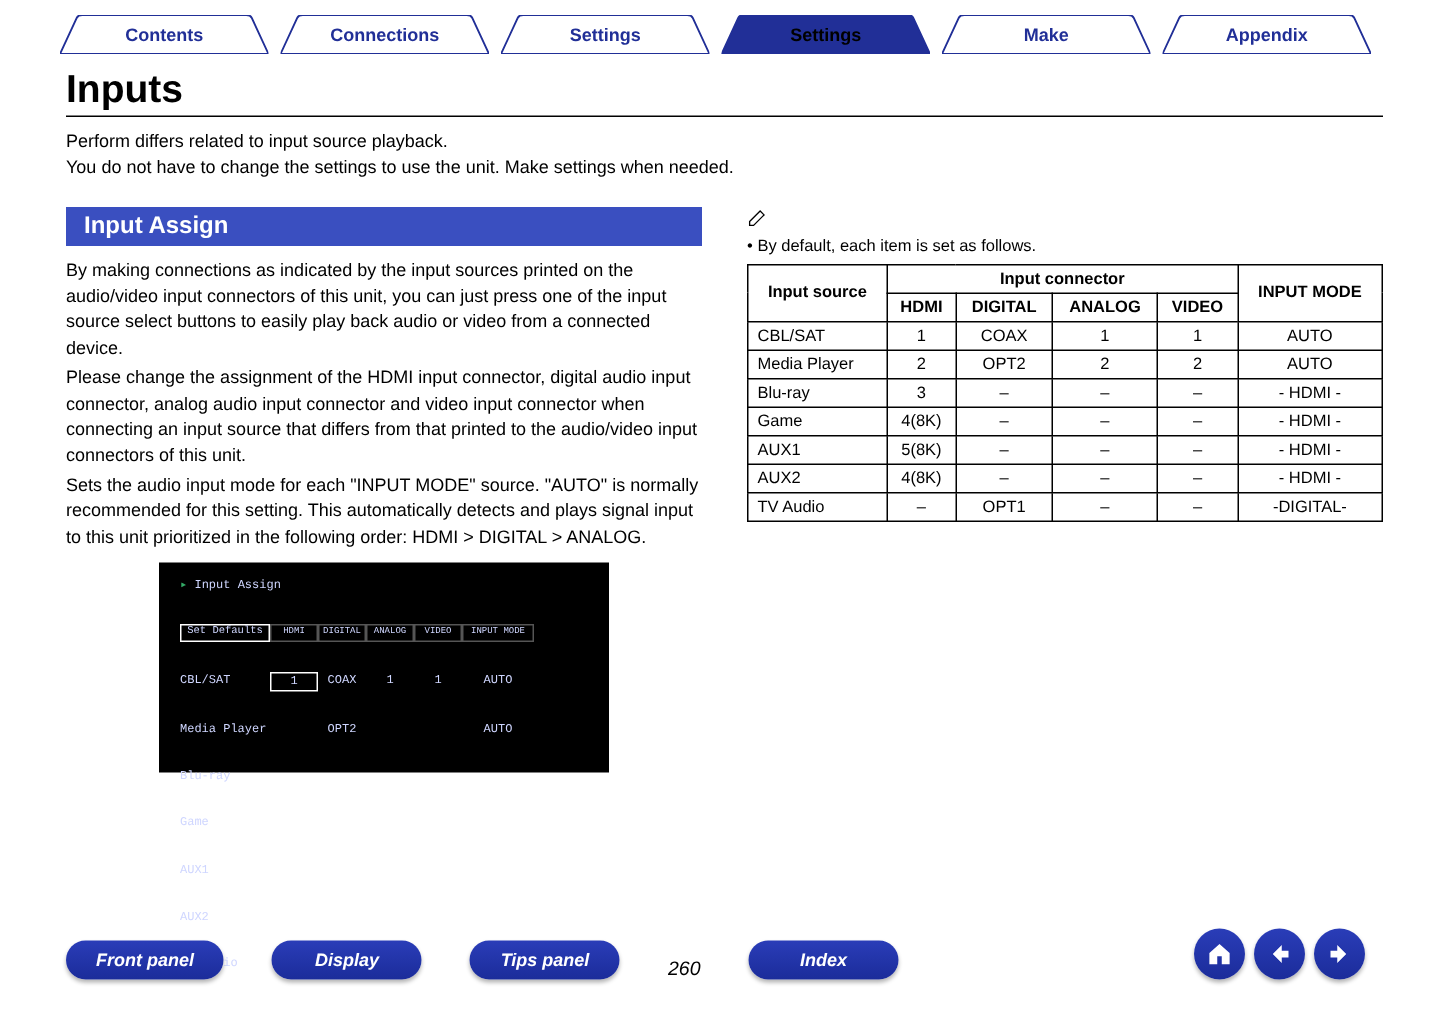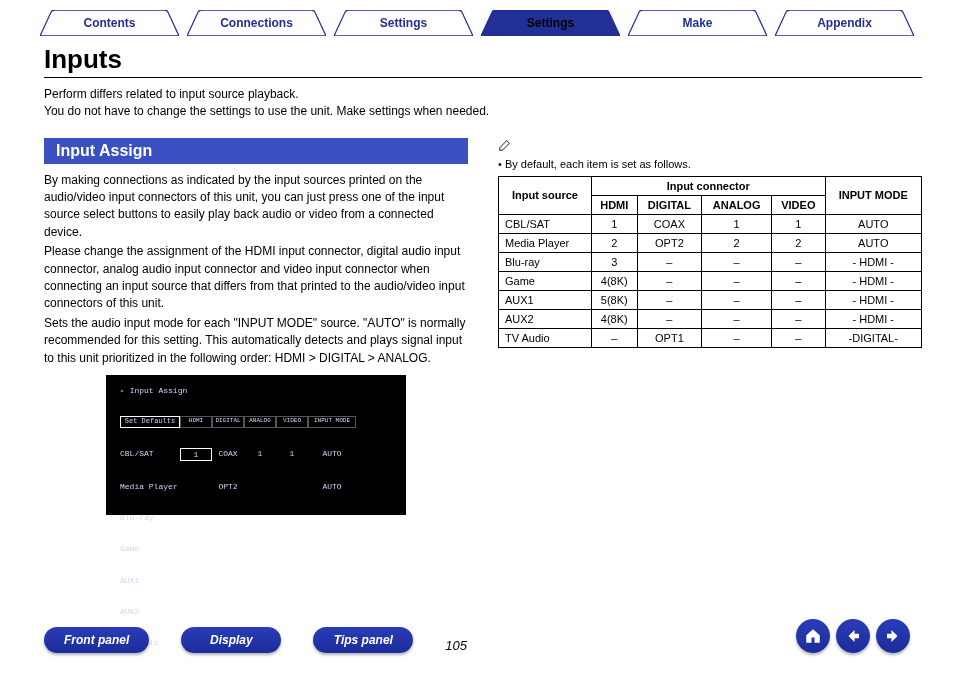--- a/index.html
+++ b/index.html
@@ -336,21 +336,22 @@
           </tbody>
       </table>
     </div>
   </div>
 </div>
 
 <div class="bottom-nav">
   <div class="pill">Front panel</div>
   <div class="pill">Display</div>
   <div class="pill">Tips panel</div>
-  <div class="page-num">105</div>
+  <div class="page-num">260</div>
+  <div class="pill">Index</div>
   <div class="nav-icons">
     <div class="circ">
       <svg viewBox="0 0 24 24">
           <path d="M3 11 L12 3 L21 11 L21 21 L14 21 L14 14 L10 14 L10 21 L3 21 Z"></path>
         </svg>
     </div>
     <div class="circ">
       <svg viewBox="0 0 24 24">
           <path d="M14 4 L6 12 L14 20 L14 15 L20 15 L20 9 L14 9 Z"></path>
         </svg>

